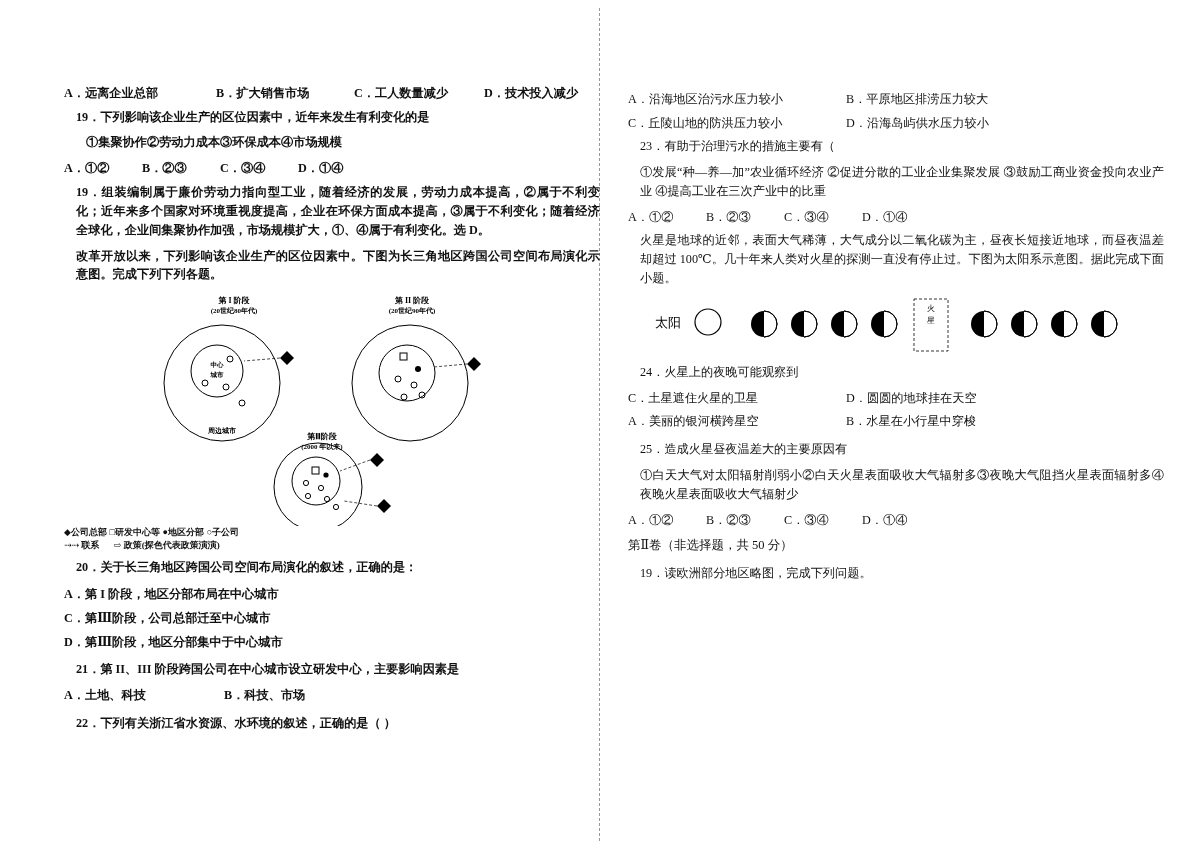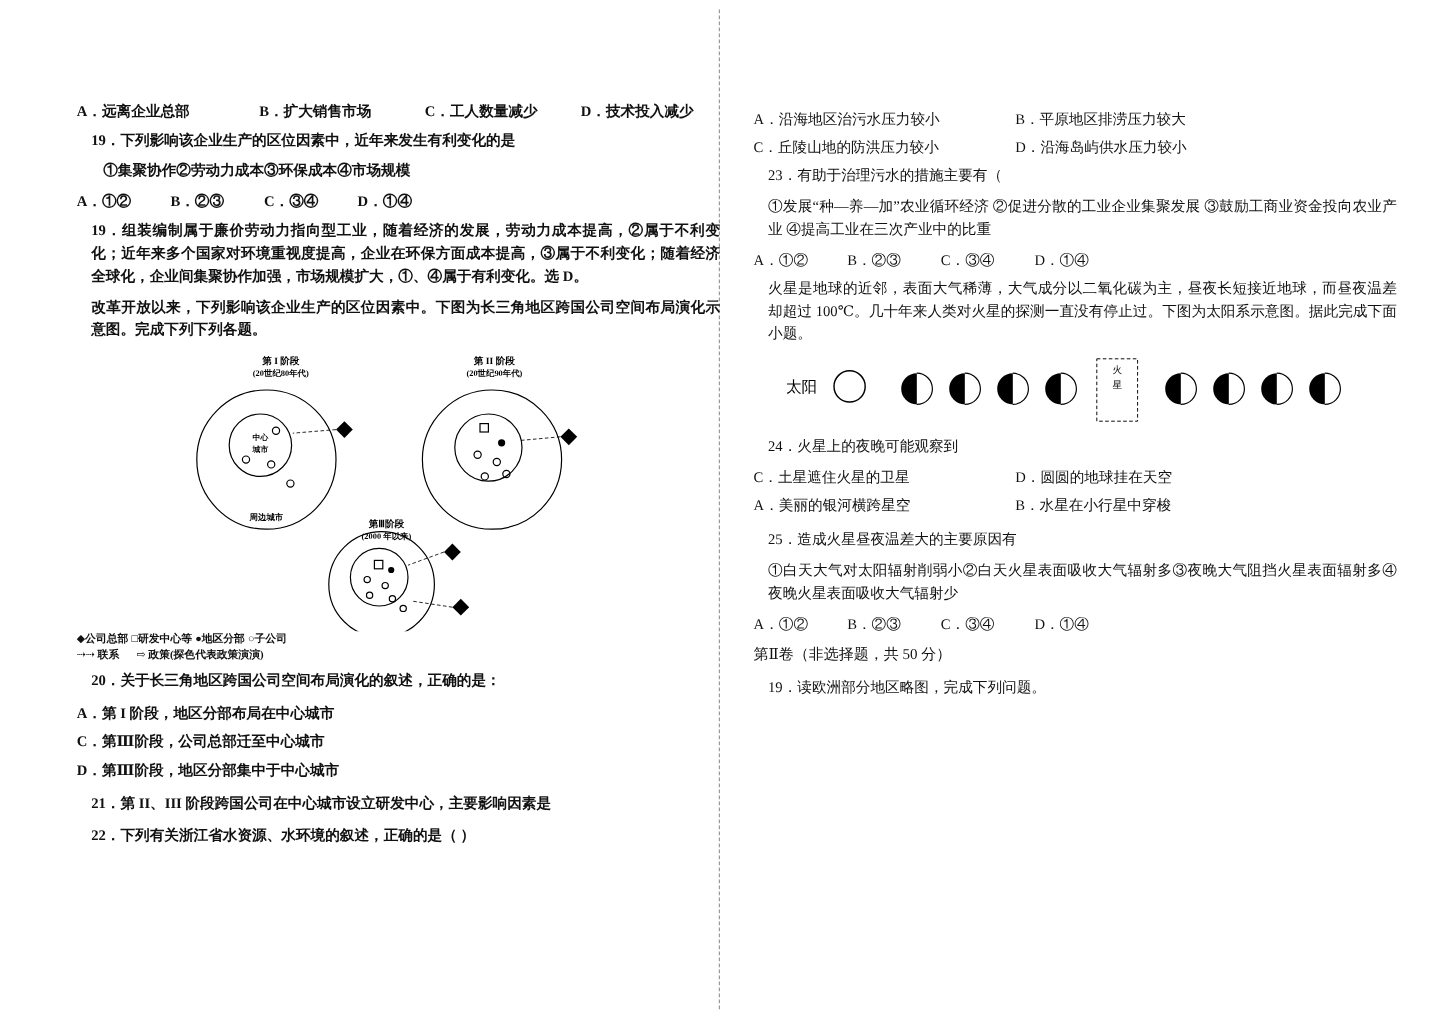--- a/index.html
+++ b/index.html
@@ -102,20 +102,23 @@
         <span>⇨</span> <span>政策(探色代表政策演演)</span>
       </div>
     </div>
 
     <p class="q"><span>20．</span><span>关于长三角地区跨国公司空间布局演化的叙述，正确的是：</span></p>
     <div class="opt-line">A．第 I 阶段，地区分部布局在中心城市</div>
     <div class="opt-line">C．第Ⅲ阶段，公司总部迁至中心城市</div>
     <div class="opt-line">D．第Ⅲ阶段，地区分部集中于中心城市</div>
 
     <p class="q" style="margin-top:8px"><span>21．</span><span>第 II、III 阶段跨国公司在中心城市设立研发中心，主要影响因素是</span></p>
+    <div class="opt-row">
+      <span class="opt" style="min-width:160px">A．土地、科技</span><span class="opt">B．科技、市场</span>
+    </div>
 
     <p class="q" style="margin-top:8px"><span>22．</span><span>下列有关浙江省水资源、水环境的叙述，正确的是（    ）</span></p>
   </div>
 
   <div class="col col-right" style="top:90px;">
 
     <div class="opt-row">
       <span class="opt" style="min-width:218px">A．沿海地区治污水压力较小</span><span class="opt">B．平原地区排涝压力较大</span>
     </div>
     <div class="opt-row">

